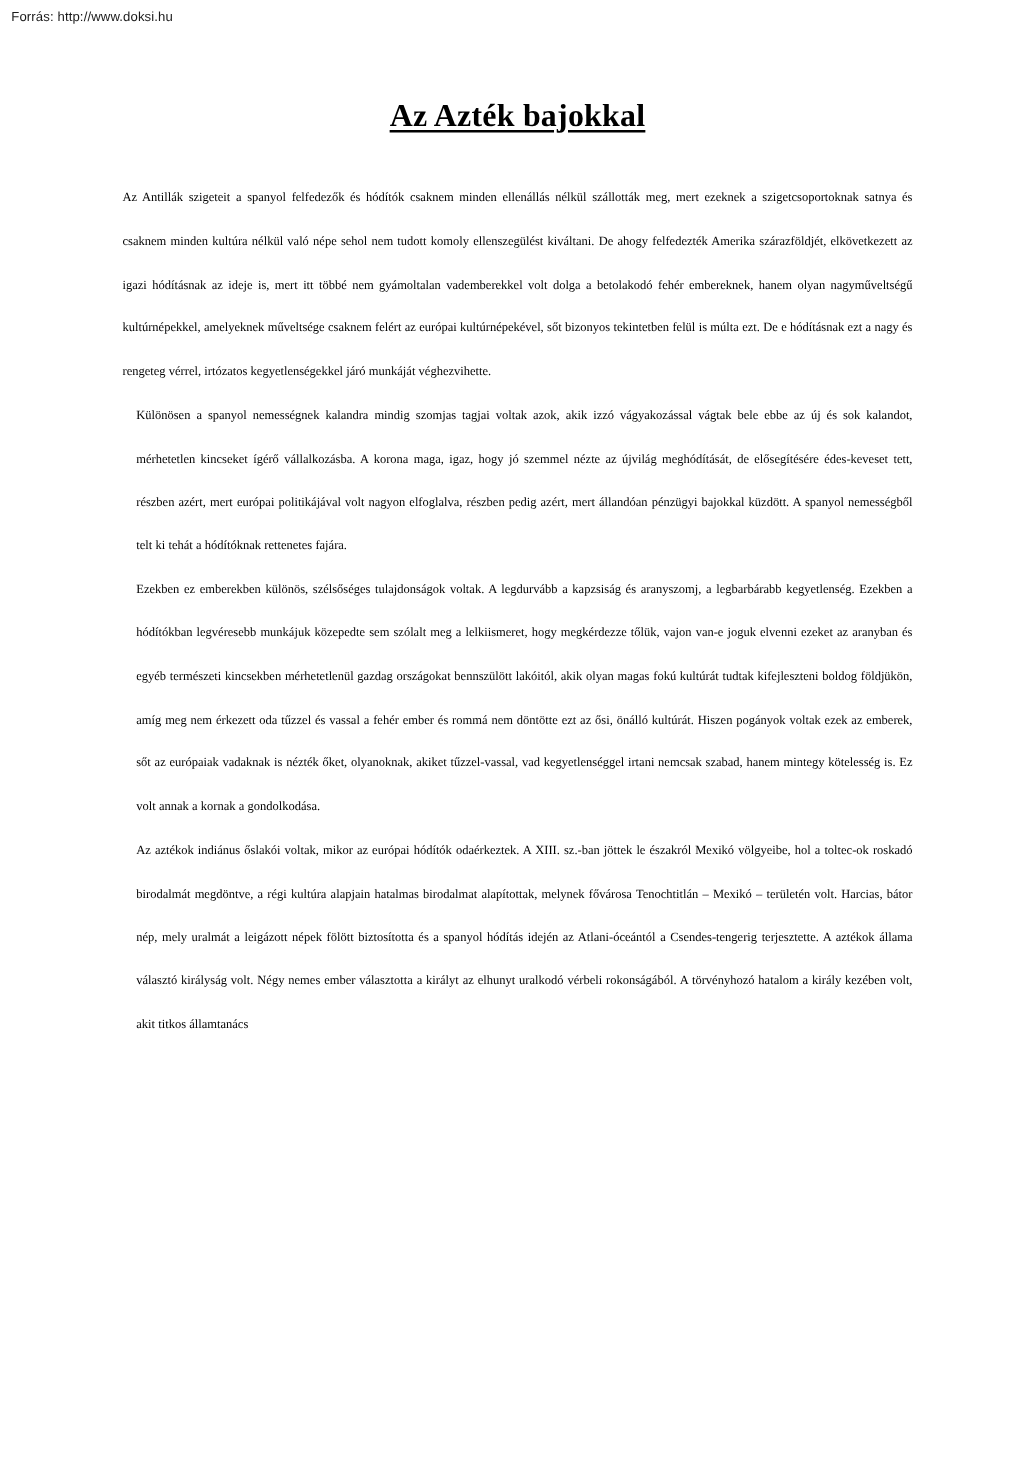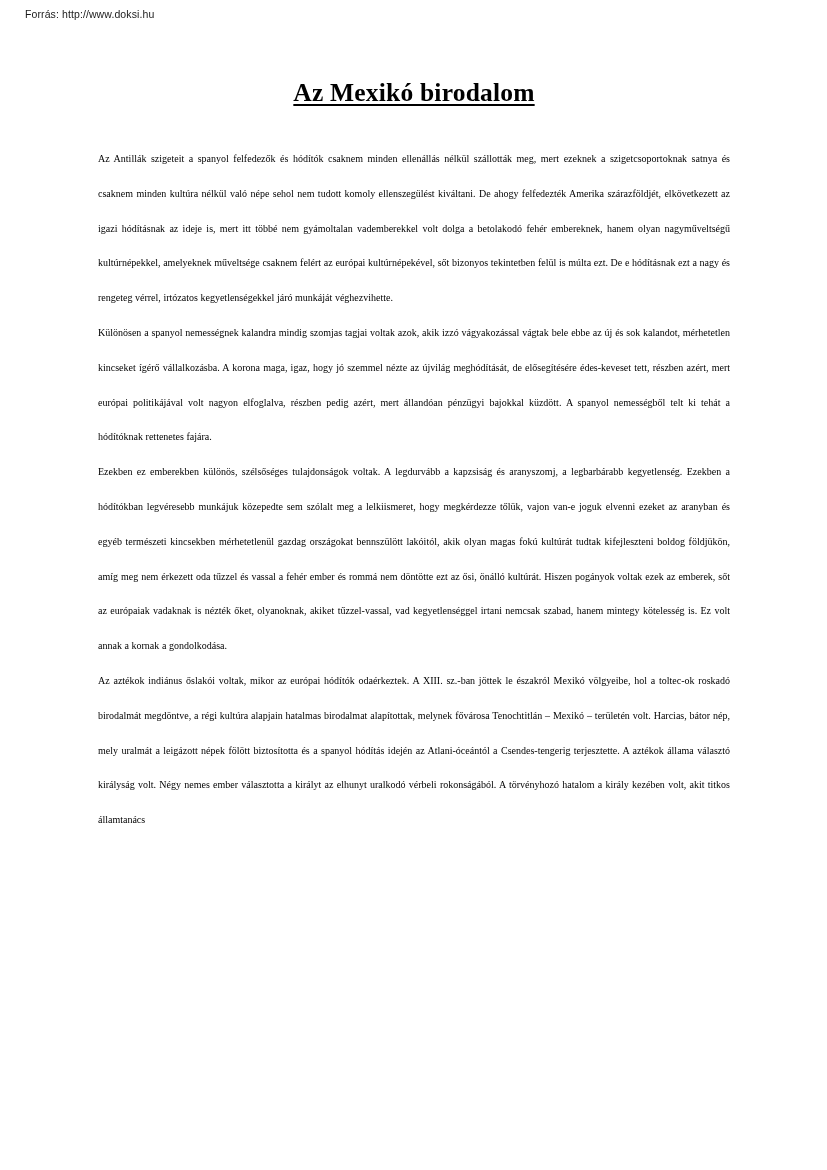--- a/index.html
+++ b/index.html
@@ -15,21 +15,21 @@
   .page {
     position: relative;
     width: 827px;
     height: 1170px;
     background: #ffffff;
     overflow: hidden;
     box-sizing: border-box;
   }
   .source-header {
     position: absolute;
-    left: 25px;
+    left: 9px;
     top: 8px;
     font-family: "Liberation Sans", "DejaVu Sans", sans-serif;
     font-size: 10.5px;
     line-height: 13px;
     color: #1a1a1a;
     letter-spacing: 0.1px;
     white-space: nowrap;
     text-align: right;
   }
   .content {
@@ -60,35 +60,36 @@
     padding: 0;
     text-align: justify;
     text-justify: inter-word;
     font-size: 10px;
     line-height: 34.8px;
     color: #000000;
     word-spacing: 0.1px;
   }
   .body-text p + p {
     margin-top: 0px;
+    margin-left: 11px;
   }
   .spacer-after-title {
     height: 34px;
   }
 </style>
 </head>
 <body>
 
 <div class="page">
 
   <div class="source-header">Forrás: http://www.doksi.hu</div>
 
   <div class="content">
 
-    <h1 class="doc-title">Az Mexikó birodalom</h1>
+    <h1 class="doc-title">Az Azték bajokkal</h1>
 
     <div class="spacer-after-title"></div>
 
     <div class="body-text">
       <p>Az Antillák szigeteit a spanyol felfedezők és hódítók csaknem minden ellenállás nélkül szállották meg, mert ezeknek a szigetcsoportoknak satnya és csaknem minden kultúra nélkül való népe sehol nem tudott komoly ellenszegülést kiváltani. De ahogy felfedezték Amerika szárazföldjét, elkövetkezett az igazi hódításnak az ideje is, mert itt többé nem gyámoltalan vademberekkel volt dolga a betolakodó fehér embereknek, hanem olyan nagyműveltségű kultúrnépekkel, amelyeknek műveltsége csaknem felért az európai kultúrnépekével, sőt bizonyos tekintetben felül is múlta ezt. De e hódításnak ezt a nagy és rengeteg vérrel, irtózatos kegyetlenségekkel járó munkáját véghezvihette.</p>
       <p>Különösen a spanyol nemességnek kalandra mindig szomjas tagjai voltak azok, akik izzó vágyakozással vágtak bele ebbe az új és sok kalandot, mérhetetlen kincseket ígérő vállalkozásba. A korona maga, igaz, hogy jó szemmel nézte az újvilág meghódítását, de elősegítésére édes-keveset tett, részben azért, mert európai politikájával volt nagyon elfoglalva, részben pedig azért, mert állandóan pénzügyi bajokkal küzdött. A spanyol nemességből telt ki tehát a hódítóknak rettenetes fajára.</p>
       <p>Ezekben ez emberekben különös, szélsőséges tulajdonságok voltak. A legdurvább a kapzsiság és aranyszomj, a legbarbárabb kegyetlenség. Ezekben a hódítókban legvéresebb munkájuk közepedte sem szólalt meg a lelkiismeret, hogy megkérdezze tőlük, vajon van-e joguk elvenni ezeket az aranyban és egyéb természeti kincsekben mérhetetlenül gazdag országokat bennszülött lakóitól, akik olyan magas fokú kultúrát tudtak kifejleszteni boldog földjükön, amíg meg nem érkezett oda tűzzel és vassal a fehér ember és rommá nem döntötte ezt az ősi, önálló kultúrát. Hiszen pogányok voltak ezek az emberek, sőt az európaiak vadaknak is nézték őket, olyanoknak, akiket tűzzel-vassal, vad kegyetlenséggel irtani nemcsak szabad, hanem mintegy kötelesség is. Ez volt annak a kornak a gondolkodása.</p>
       <p>Az aztékok indiánus őslakói voltak, mikor az európai hódítók odaérkeztek. A XIII. sz.-ban jöttek le északról Mexikó völgyeibe, hol a toltec-ok roskadó birodalmát megdöntve, a régi kultúra alapjain hatalmas birodalmat alapítottak, melynek fővárosa Tenochtitlán – Mexikó – területén volt. Harcias, bátor nép, mely uralmát a leigázott népek fölött biztosította és a spanyol hódítás idején az Atlani-óceántól a Csendes-tengerig terjesztette. A aztékok állama választó királyság volt. Négy nemes ember választotta a királyt az elhunyt uralkodó vérbeli rokonságából. A törvényhozó hatalom a király kezében volt, akit titkos államtanács</p>
     </div>
 

